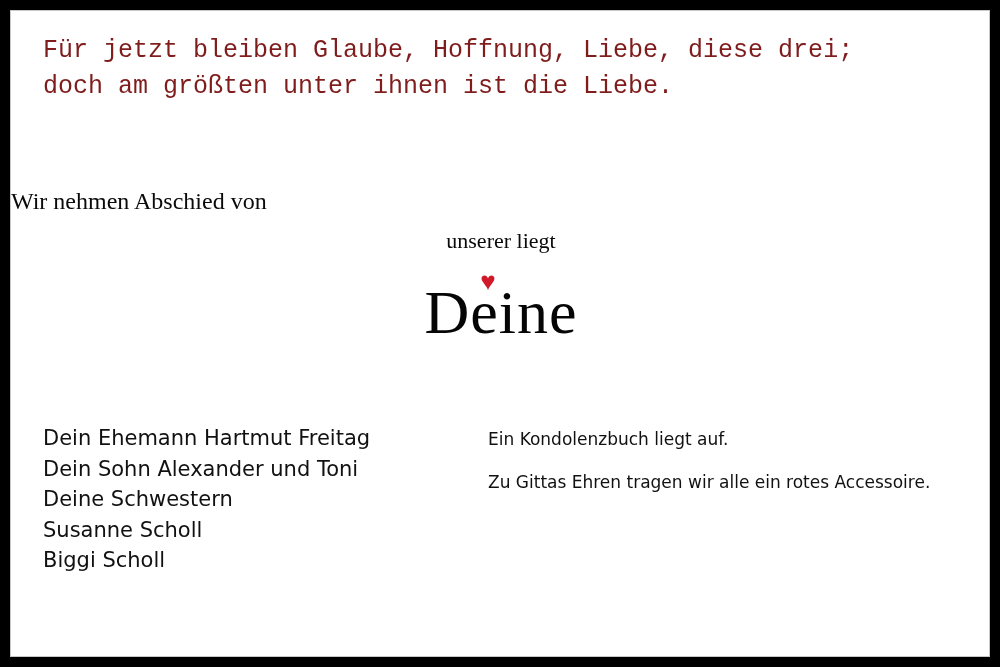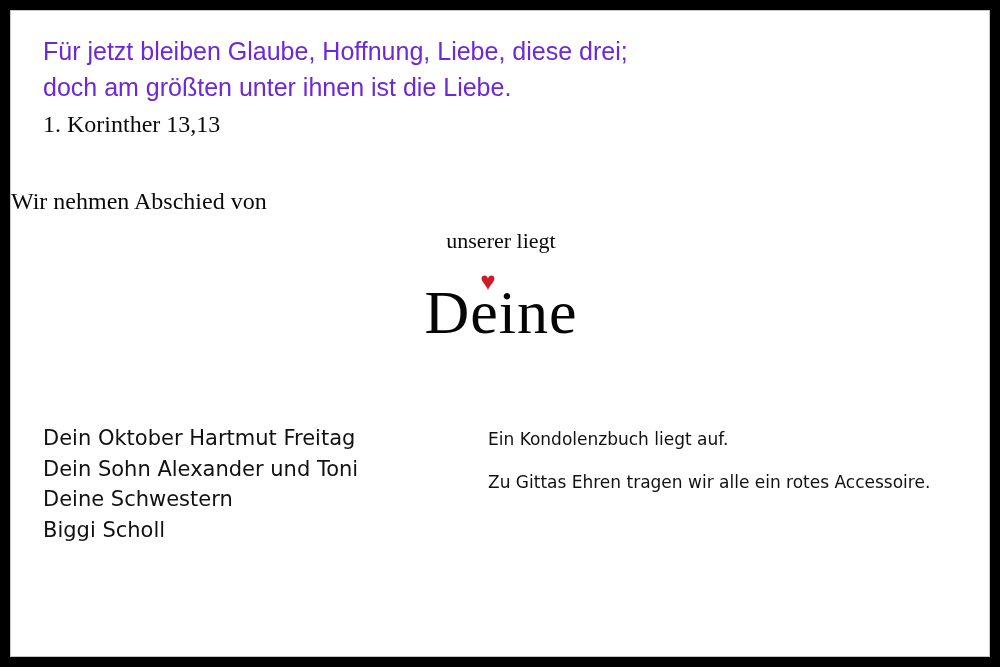--- a/index.html
+++ b/index.html
@@ -22,24 +22,24 @@
     background: #ffffff;
     border: 1px solid #c8c8c8;
     box-sizing: border-box;
     overflow: hidden;
   }
   .verse {
     position: absolute;
     left: 32px;
     top: 22px;
     width: 700px;
-    font-family: Liberation Sans, sans-serif;
+    font-family: Liberation Mono, monospace;
     font-size: 25px;
     line-height: 36px;
-    color: #6d28d9;
+    color: #7f1d1d;
   }
   .verse .line { white-space: pre; }
   .verse-ref {
     position: absolute;
     left: 32px;
     top: 100px;
     font-family: "Liberation Serif", serif;
     font-size: 24px;
     color: #0a0a0a;
   }
@@ -115,36 +115,36 @@
 </head>
 <body>
 
 <div class="card">
 
   <div class="verse">
     <div class="line">Für jetzt bleiben Glaube, Hoffnung, Liebe, diese drei;</div>
     <div class="line">doch am größten unter ihnen ist die Liebe.</div>
   </div>
 
-  <div class="verse-ref">1. Korinther 13,13</div>
 
   <div class="farewell-1">Wir nehmen Abschied von</div>
   <div class="farewell-2">unserer liegt</div>
 
   <div class="name-wrap">
     <span class="name">
       <span class="heart">♥</span>
       <span>Deine</span>
     </span>
   </div>
 
   <div class="family">
-    <div class="line">Dein Oktober Hartmut Freitag</div>
+    <div class="line">Dein Ehemann Hartmut Freitag</div>
     <div class="line">Dein Sohn Alexander und Toni</div>
     <div class="line">Deine Schwestern</div>
+    <div class="line">Susanne Scholl</div>
     <div class="line">Biggi Scholl</div>
   </div>
 
   <div class="details">
     <div class="block">Ein Kondolenzbuch liegt auf.</div>
     <div class="block">Zu Gittas Ehren tragen wir alle ein rotes Accessoire.</div>
   </div>
 
 </div>
 

